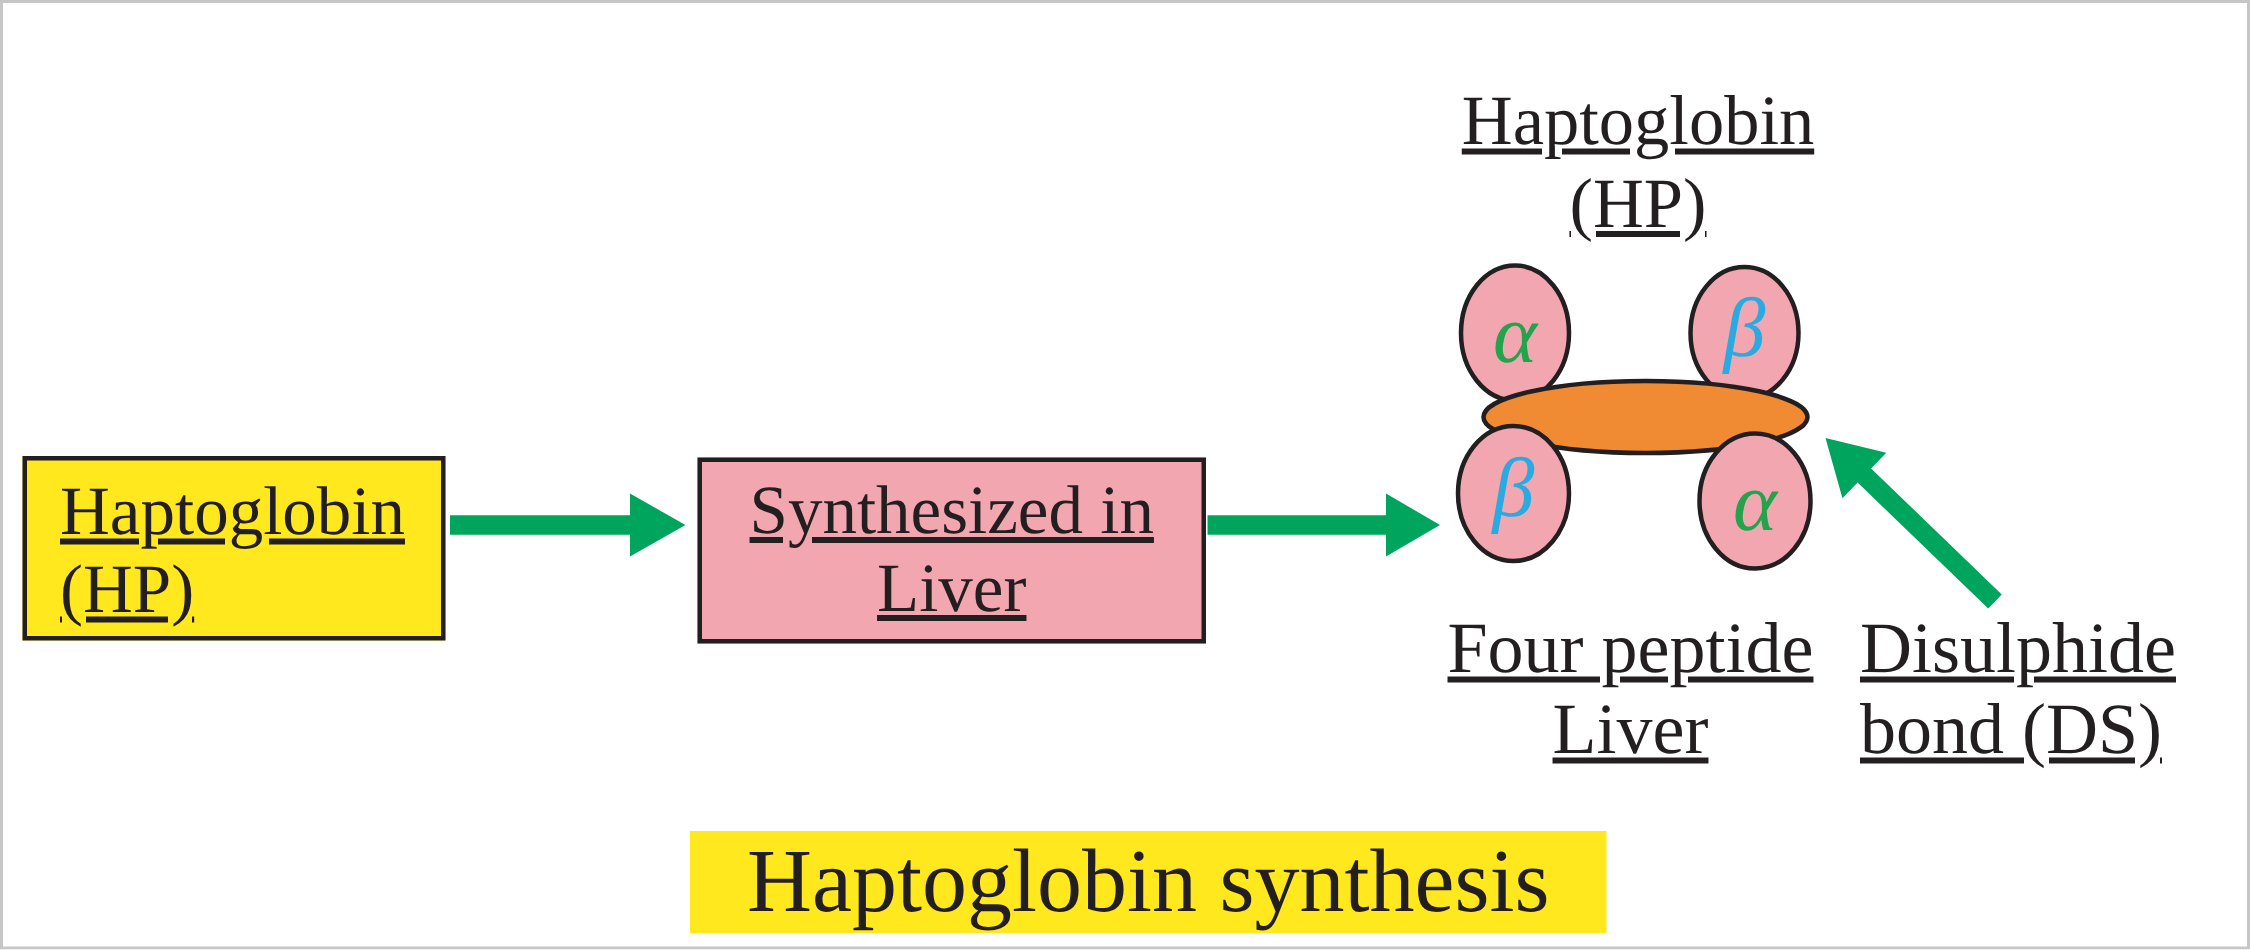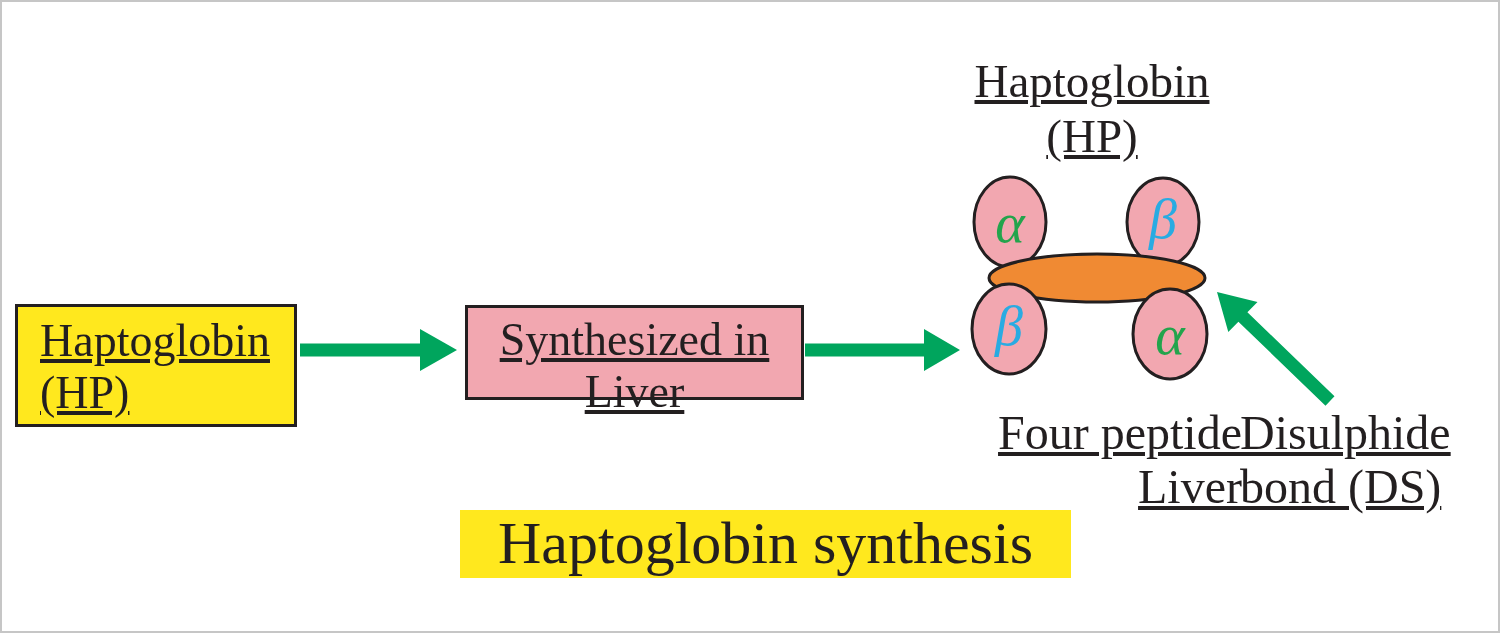--- a/index.html
+++ b/index.html
@@ -18,42 +18,42 @@
     box-sizing: border-box;
     border: 3px solid;
   }
   .ln { display: block; text-decoration: underline; }
   .source-box {
     left: 13px; top: 302px; width: 282px; height: 123px;
     font-size: 46px; line-height: 52px;
     padding: 8px 0 0 22px;
   }
   .process-box {
-    left: 463px; top: 303px; width: 339px; height: 95px;
+    left: 463px; top: 303px; width: 339px; height: 124px;
     font-size: 46px; line-height: 52px;
     text-align: center;
     padding-top: 6px;
   }
   .molecule-label {
     left: 930px; top: 52px; width: 320px;
     font-size: 47px; line-height: 55px;
     text-align: center;
   }
   .peptide-label {
     left: 930px; top: 404px; width: 310px;
     font-size: 48px; line-height: 54px;
-    text-align: right;
+    text-align: center;
   }
   .disulphide-label {
     left: 1238px; top: 404px; width: 262px;
     font-size: 48px; line-height: 54px;
     text-align: left;
   }
   .title-bar {
-    left: 458px; top: 508px; width: 611px; height: 68px;
+    left: 458px; top: 552px; width: 611px; height: 68px;
     font-size: 60px; line-height: 66px;
     text-align: center;
   }
   .greek {
     font-family: "Liberation Serif", "DejaVu Serif", serif;
     font-style: italic;
     font-size: 56px;
     text-anchor: middle;
     dominant-baseline: central;
   }

